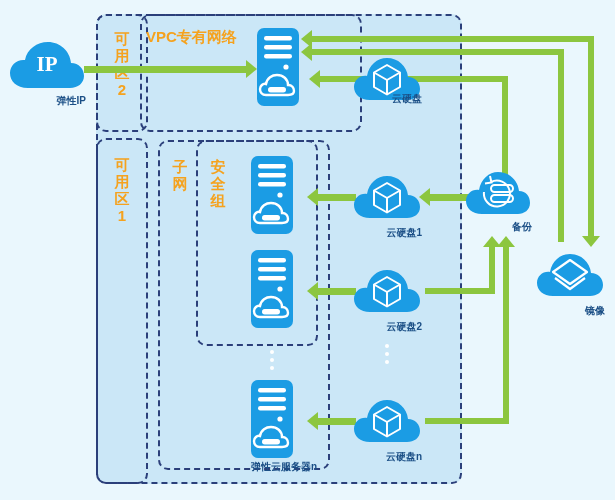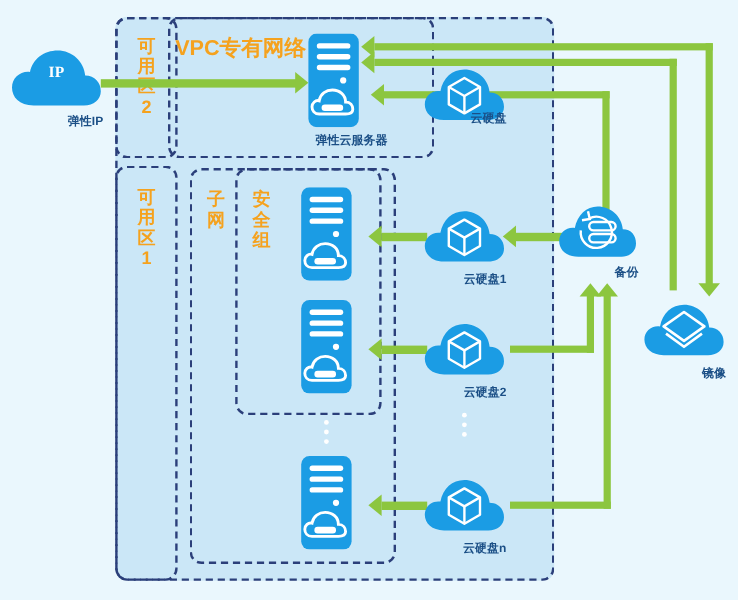--- a/index.html
+++ b/index.html
@@ -33,21 +33,21 @@
     text-align:center;
     width:20px;
     letter-spacing:0px;
   }
   .vlabel span{display:block;}
 
   .vpc-title{
     position:absolute;
     color:#f5a21e;
     font-weight:bold;
-    font-size:18px;
+    font-size:15px;
     white-space:nowrap;
   }
 
   
   .nlabel{
     position:absolute;
     color:#1b4f86;
     font-size:10px;
     white-space:nowrap;
     text-align:right;
@@ -167,36 +167,35 @@
   <div class="ghead-up" style="left:483px;top:236px;"></div>
 
   <div class="gline" style="left:425px;top:418px;width:84px;height:6px;"></div>
   <div class="gline" style="left:503px;top:246px;width:6px;height:178px;"></div>
   <div class="ghead-up" style="left:497px;top:236px;"></div>
 
   <div class="abs" style="left:8px;top:38px;">
     <svg width="78" height="54" viewBox="0 0 78 54">
       <path d="M20 50 C8 50 2 43 2 35 C2 27 9 21 17 22 C19 11 29 4 40 4 C52 4 62 13 63 25 C71 25 76 31 76 38 C76 45 70 50 62 50 Z" fill="#1b9ce4"></path>
     </svg>
-    <div class="abs" style="left:0;top:14px;width:78px;text-align:center;color:#ffffff;font-weight:bold;font-size:13px;font-family:'Liberation Serif',serif;">IP</div>
+    <div class="abs" style="left:0;top:14px;width:78px;text-align:center;color:#ffffff;font-weight:bold;font-size:21px;font-family:'Liberation Serif',serif;">IP</div>
   </div>
   <div class="nlabel" style="left:8px;top:94px;width:78px;">弹性IP</div>
 
   <div class="abs" style="left:255px;top:28px;">
     <svg width="46" height="78" viewBox="0 0 46 78">
       <rect x="2" y="0" width="42" height="78" rx="7" fill="#1b9ce4"></rect>
       <rect x="9" y="8" width="28" height="4.5" rx="2.2" fill="#ffffff"></rect>
       <rect x="9" y="17" width="28" height="4.5" rx="2.2" fill="#ffffff"></rect>
       <rect x="9" y="26" width="28" height="4.5" rx="2.2" fill="#ffffff"></rect>
       <circle cx="31" cy="39" r="2.6" fill="#ffffff"></circle>
       <path d="M11 67 C7 67 5 64 5 61 C5 58 8 55 11 56 C12 50 17 47 22 47 C28 47 33 51 33 57 C37 57 39 60 39 63 C39 66 36 67 33 67 Z" fill="none" stroke="#ffffff" stroke-width="2.4"></path>
       <rect x="13" y="59" width="18" height="5.5" rx="2.7" fill="#ffffff"></rect>
     </svg>
   </div>
-  <div class="nlabel" style="left:233px;top:110px;width:90px;">弹性云服务器</div>
 
   <div class="abs" style="left:352px;top:54px;">
     <svg width="70" height="50" viewBox="0 0 70 50">
       <path d="M18 46 C8 46 2 40 2 33 C2 26 8 21 15 22 C17 11 25 4 35 4 C46 4 55 12 56 23 C63 23 68 28 68 35 C68 42 62 46 55 46 Z" fill="#1b9ce4"></path>
       <g fill="none" stroke="#ffffff" stroke-width="2" stroke-linejoin="round">
         <path d="M35 11 L48 18.5 L48 33 L35 40.5 L22 33 L22 18.5 Z"></path>
         <path d="M22 18.5 L35 26 L48 18.5"></path>
         <path d="M35 26 L35 40.5"></path>
       </g>
     </svg>
@@ -231,20 +230,21 @@
     <svg width="46" height="78" viewBox="0 0 46 78">
       <rect x="2" y="0" width="42" height="78" rx="7" fill="#1b9ce4"></rect>
       <rect x="9" y="8" width="28" height="4.5" rx="2.2" fill="#ffffff"></rect>
       <rect x="9" y="17" width="28" height="4.5" rx="2.2" fill="#ffffff"></rect>
       <rect x="9" y="26" width="28" height="4.5" rx="2.2" fill="#ffffff"></rect>
       <circle cx="31" cy="39" r="2.6" fill="#ffffff"></circle>
       <path d="M11 67 C7 67 5 64 5 61 C5 58 8 55 11 56 C12 50 17 47 22 47 C28 47 33 51 33 57 C37 57 39 60 39 63 C39 66 36 67 33 67 Z" fill="none" stroke="#ffffff" stroke-width="2.4"></path>
       <rect x="13" y="59" width="18" height="5.5" rx="2.7" fill="#ffffff"></rect>
     </svg>
   </div>
+  <div class="nlabel" style="left:227px;top:460px;width:90px;">弹性云服务器n</div>
 
   <div class="dots" style="left:270px;top:350px;">
     <i></i>
       <i></i>
       <i></i>
   </div>
 
   <div class="abs" style="left:352px;top:172px;">
     <svg width="70" height="50" viewBox="0 0 70 50">
       <path d="M18 46 C8 46 2 40 2 33 C2 26 8 21 15 22 C17 11 25 4 35 4 C46 4 55 12 56 23 C63 23 68 28 68 35 C68 42 62 46 55 46 Z" fill="#1b9ce4"></path>

